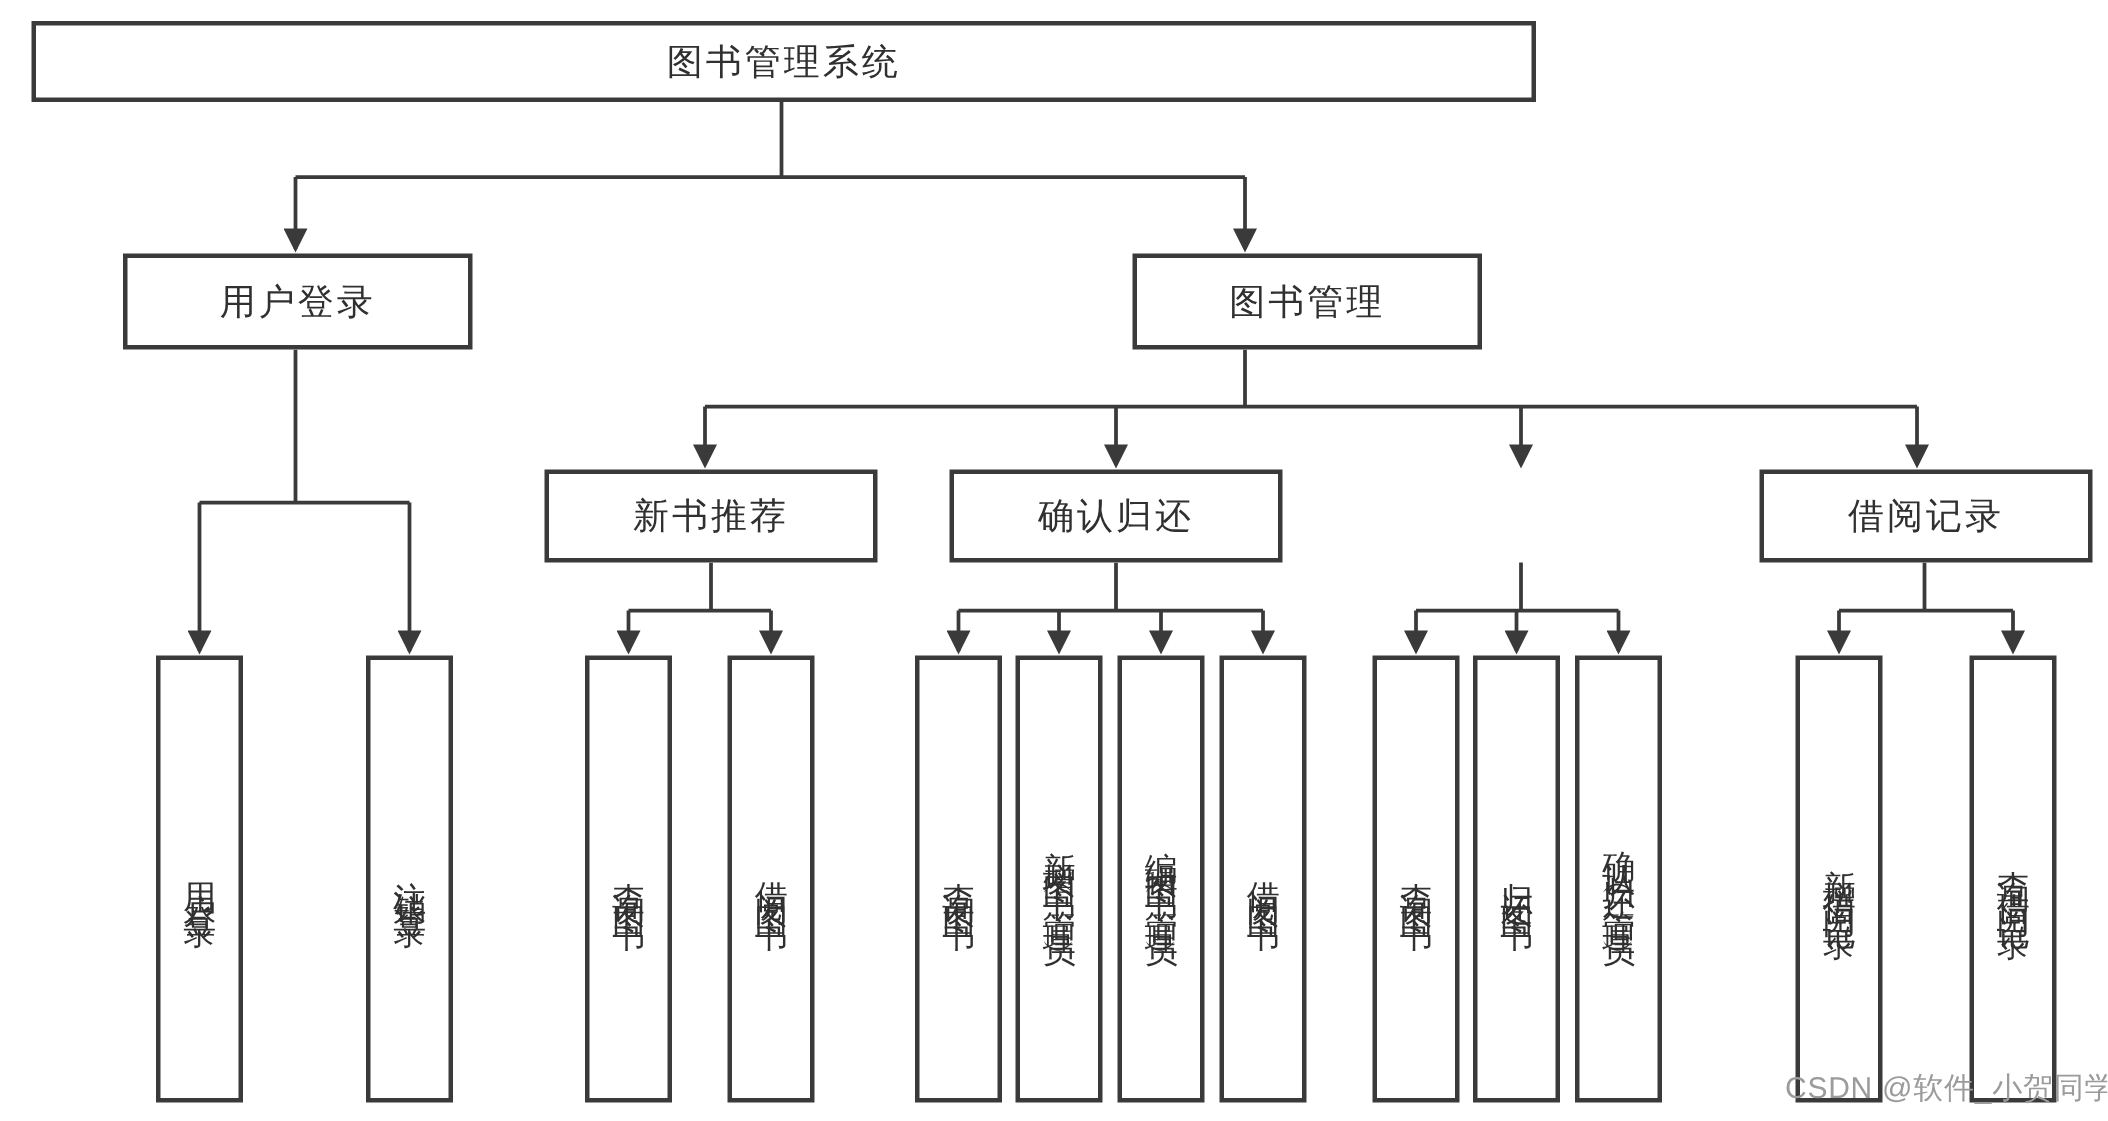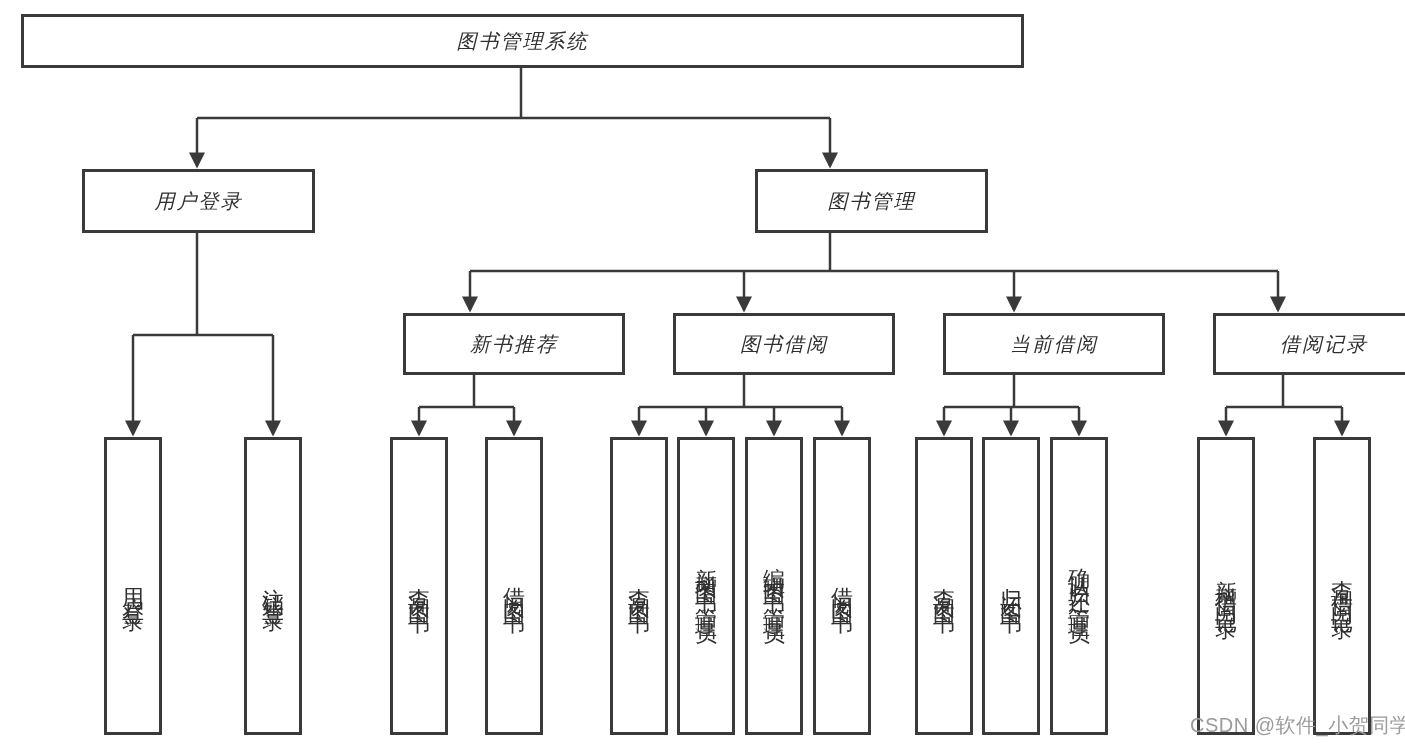--- a/index.html
+++ b/index.html
@@ -5,24 +5,24 @@
   html,body { margin:0; padding:0; background:#ffffff; }
   .canvas {
     position:relative; width:1405px; height:747px; background:#ffffff;
     font-family:"Liberation Sans", sans-serif; color:#303030; overflow:hidden;
   }
   svg.wires { position:absolute; left:0; top:0; width:1405px; height:747px; z-index:1; }
   .node {
     position:absolute; background:#ffffff; border:3px solid #3a3a3a; box-sizing:border-box;
     display:flex; align-items:center; justify-content:center; z-index:2;
   }
-  .hlabel { font-size:20px; letter-spacing:2px; color:#303030;font-style:italic; }
+  .hlabel { font-size:24px; letter-spacing:2px; color:#303030; }
   .root-node { left:21px;  top:14px;  width:1003px; height:54px; }
   .lvl2      { top:169px; height:64px; width:233px; }
-  .lvl3      { top:313px; height:62px; width:222px;margin-left:40px; }
+  .lvl3      { top:313px; height:62px; width:222px; }
   .leaf      { top:437px; height:298px; width:58px; }
   .vtext {
     writing-mode:vertical-rl; font-size:22px; letter-spacing:8px; line-height:1.1;
     color:#303030; white-space:nowrap;
   }
   .watermark {
     position:absolute; left:1190px; top:712px; z-index:5;
     font-size:20px; color:#9b9b9b; white-space:nowrap; letter-spacing:0.5px;
   }
 </style>
@@ -89,24 +89,21 @@
     <span class="hlabel">用户登录</span>
   </div>
   <div class="node lvl2" style="left:755px">
     <span class="hlabel">图书管理</span>
   </div>
 
   <div class="node lvl3" style="left:363px">
     <span class="hlabel">新书推荐</span>
   </div>
   <div class="node lvl3" style="left:633px">
-    <span class="hlabel">图书借阅</span>
-  </div>
-  <div class="node lvl3" style="left:903px">
-    <span class="hlabel">当前借阅</span>
+    <span class="hlabel">确认归还</span>
   </div>
   <div class="node lvl3" style="left:1173px">
     <span class="hlabel">借阅记录</span>
   </div>
 
   <div class="node leaf" style="left:104px">
     <span class="vtext">用户登录</span>
   </div>
   <div class="node leaf" style="left:244px">
     <span class="vtext">注销登录</span>

